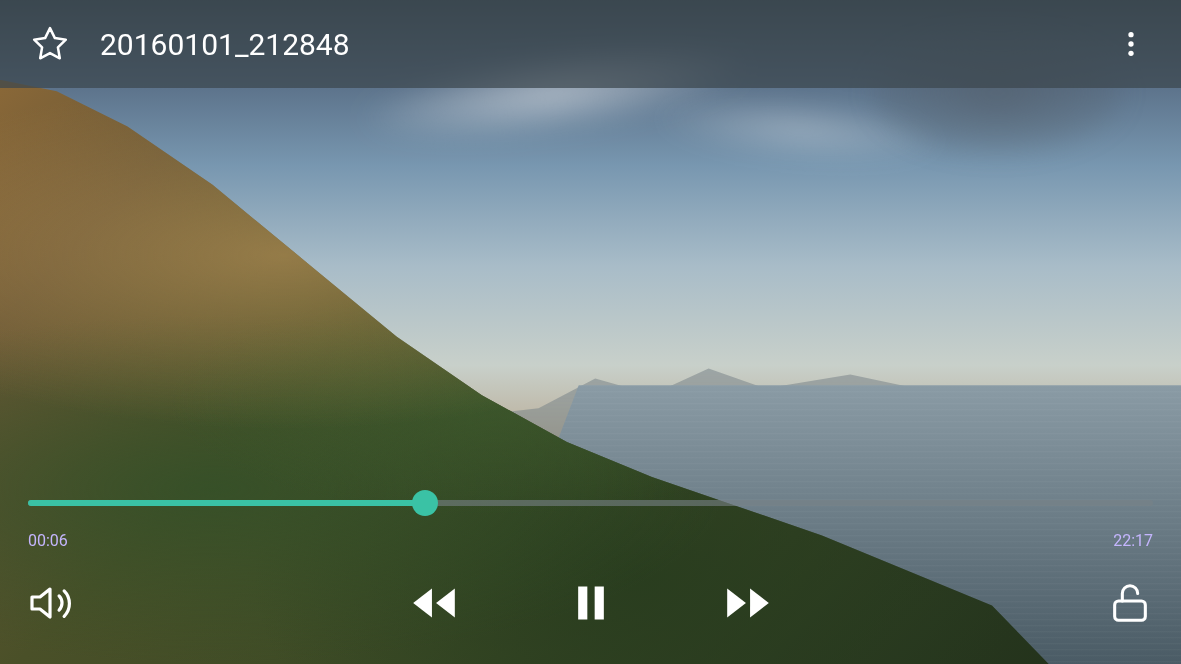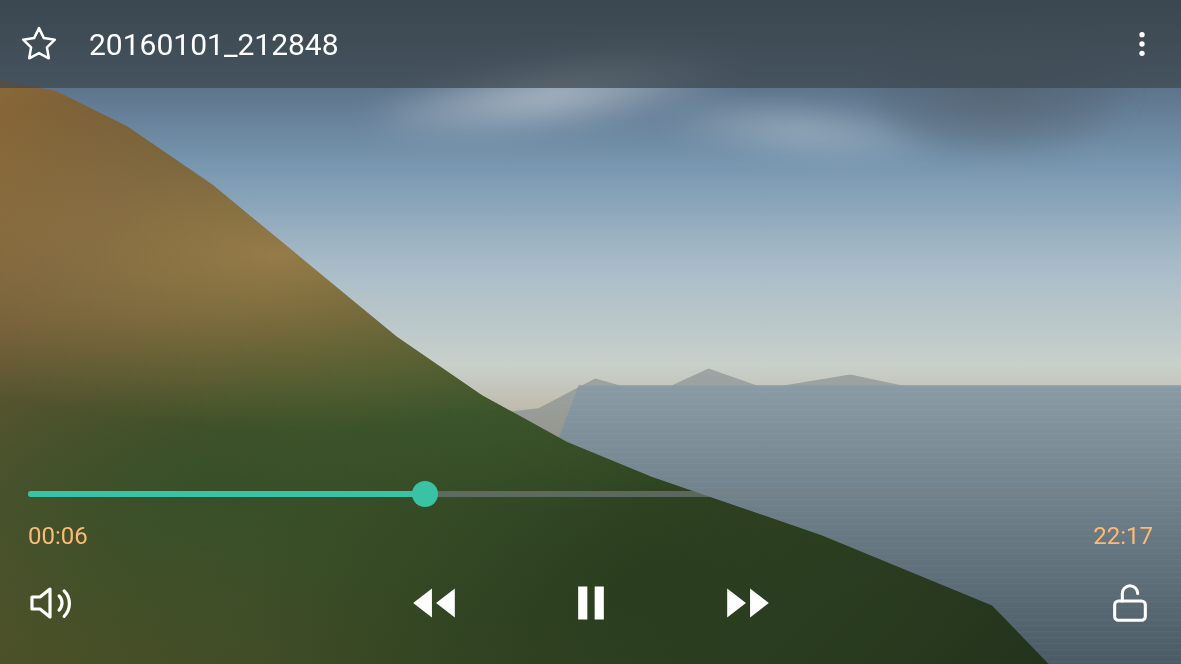--- a/index.html
+++ b/index.html
@@ -120,21 +120,21 @@
     
     .header {
       position: absolute;
       top: 0;
       left: 0;
       right: 0;
       height: 88px;
       background: rgba(60, 70, 78, 0.72);
       display: flex;
       align-items: center;
-      padding: 0 17px;
+      padding: 0 28px;
       z-index: 10;
     }
 
     .star-btn {
       width: 44px;
       height: 44px;
       display: flex;
       align-items: center;
       justify-content: center;
       cursor: pointer;
@@ -201,22 +201,22 @@
       width: 26px;
       height: 26px;
       background: #3ac2a5;
       border-radius: 50%;
       transform: translate(-50%, -50%);
     }
 
     .time-row {
       display: flex;
       justify-content: space-between;
-      color: #fdba74;
-      font-size: 24px;
+      color: #c4b5fd;
+      font-size: 16px;
       margin-bottom: 28px;
     }
 
     .buttons-row {
       display: flex;
       align-items: center;
     }
 
     .side-left, .side-right {
       width: 80px;

